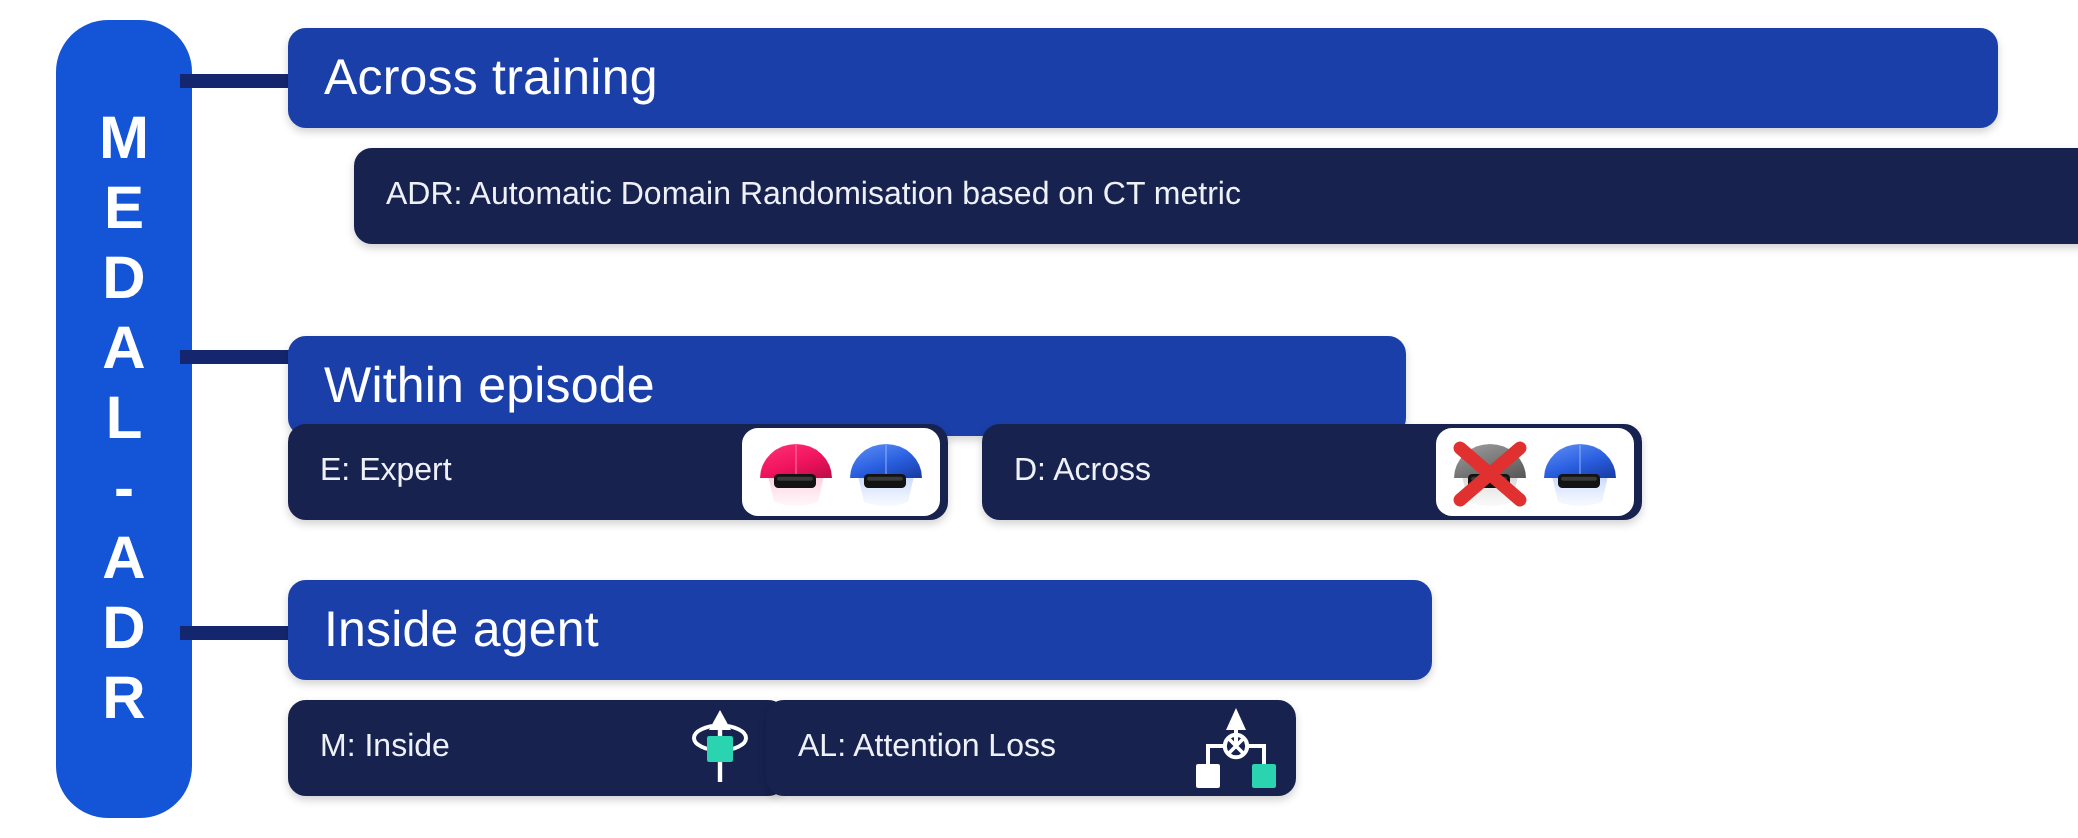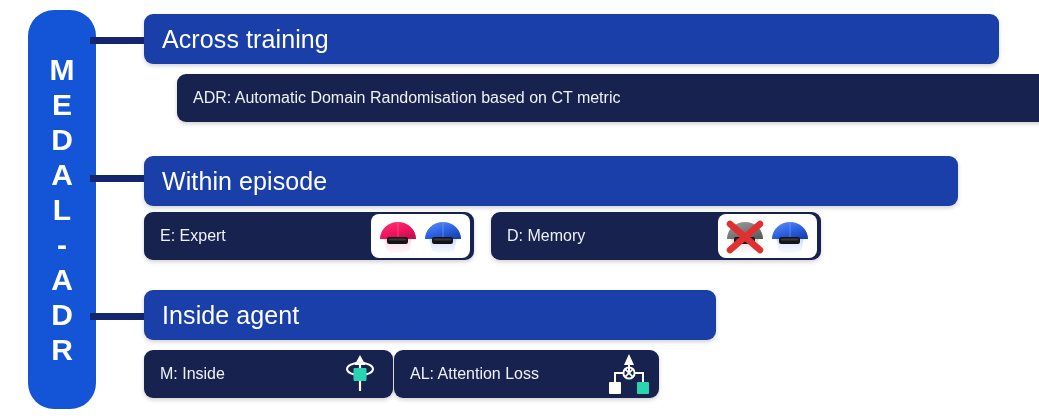--- a/index.html
+++ b/index.html
@@ -64,21 +64,21 @@
     box-shadow: 0 2px 4px rgba(0,0,0,0.18);
   }
   .section-header .title {
     color: #ffffff;
     font-size: 25px;
     font-weight: 400;
     padding-left: 18px;
     letter-spacing: 0.1px;
   }
   .sh-1 { top: 14px;  width: 855px; }
-  .sh-2 { top: 156px; width: 814px; }
+  .sh-2 { top: 168px; width: 559px; }
   .sh-3 { top: 290px; width: 572px; }
 
   
   .card {
     position: absolute;
     height: 48px;
     background: #17224f;
     border-radius: 9px;
     display: flex;
     align-items: center;
@@ -88,21 +88,21 @@
     color: #eef1f8;
     font-size: 16px;
     font-weight: 400;
     padding-left: 16px;
     white-space: nowrap;
   }
   .card-adr    { top: 74px;  left: 144px; width: 1015px; margin-left: 33px; }
   .card-expert { top: 212px; left: 144px; width: 330px; }
   .card-drop   { top: 212px; left: 491px; width: 330px; }
   .card-mem    { top: 350px; left: 144px; width: 249px; }
-  .card-al     { top: 350px; left: 394px; width: 265px; }
+  .card-al     { top: 350px; left: 383px; width: 265px; }
 
   .icon-slot {
     margin-left: auto;
     display: flex;
     align-items: center;
     justify-content: center;
   }
 
   
   .adr-chart {
@@ -230,21 +230,21 @@
           <path d="M4,23 A18,17 0 0 1 40,23 Z" fill="url(#blueDome)"></path>
           <path d="M22,6 L22,23" stroke="#8fb2ff" stroke-width="0.9" opacity="0.55"></path>
           <rect x="11" y="21" width="21" height="7" rx="2.2" fill="#131313"></rect>
           <rect x="12.5" y="22.4" width="18" height="2" rx="1" fill="#3a3a3a"></rect>
         </svg>
       </span>
     </span>
   </div>
 
   <div class="card card-drop">
-    <span class="label">D: Memory</span>
+    <span class="label">D: Across</span>
     <span class="icon-slot">
       <span class="avatar-tile">
         <svg class="avatar-svg" width="44" height="40" viewBox="0 0 44 40">
           <defs>
             <linearGradient id="greyBody" x1="0" y1="0" x2="0" y2="1">
               <stop offset="0%" stop-color="#d4d4d4" stop-opacity="0.95"></stop>
               <stop offset="100%" stop-color="#ededed" stop-opacity="0.35"></stop>
             </linearGradient>
             <linearGradient id="greyDome" x1="0.15" y1="0" x2="0.85" y2="1">
               <stop offset="0%" stop-color="#9b9b9b"></stop>

